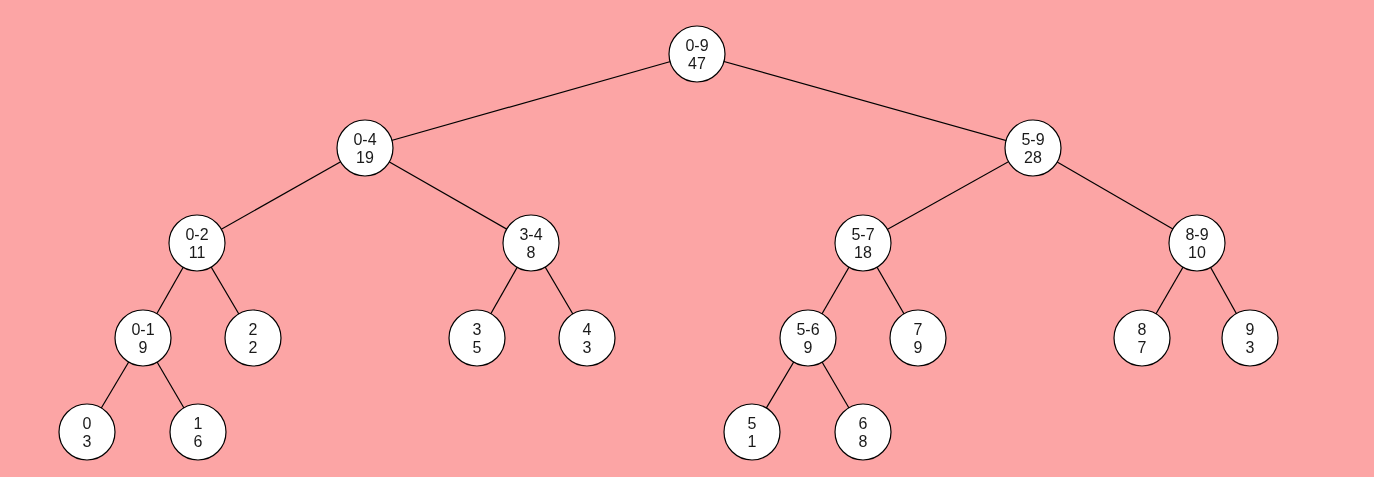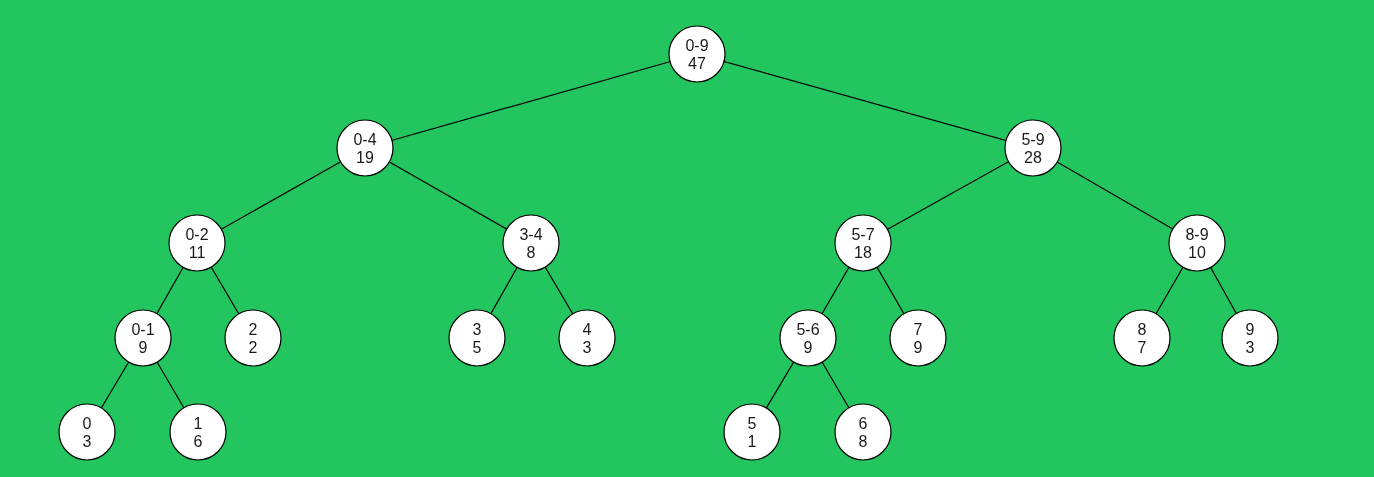--- a/index.html
+++ b/index.html
@@ -4,21 +4,21 @@
 <style>
   html, body {
     margin: 0;
     padding: 0;
     background: #ffffff;
   }
   .canvas {
     position: relative;
     width: 1374px;
     height: 477px;
-    background: #22c55e;
+    background: #fca5a5;
     overflow: hidden;
   }
   svg {
     display: block;
     width: 1374px;
     height: 477px;
   }
   .edge {
     stroke-width: 1.2;
     fill: none;

